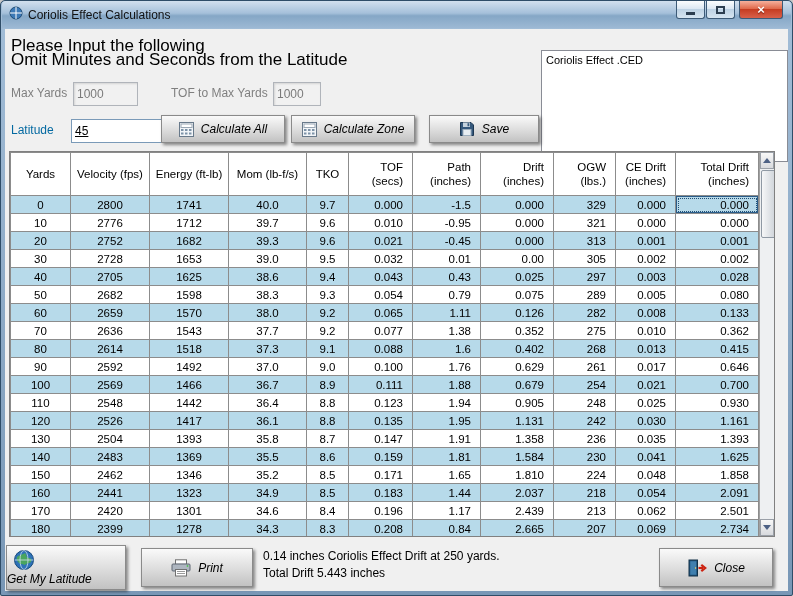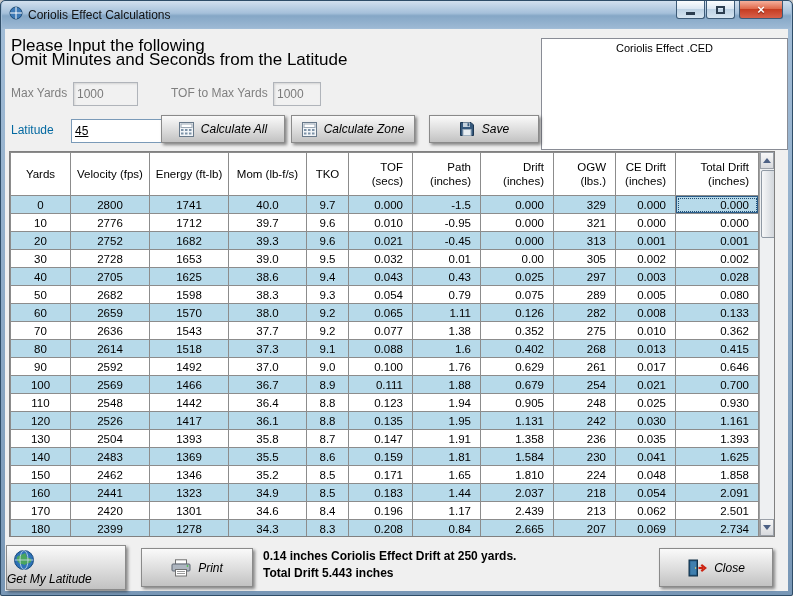--- a/index.html
+++ b/index.html
@@ -18,22 +18,22 @@
   .wbtn.close{width:44px;margin-left:4px;background:linear-gradient(#f6b09c,#e06a4c 45%,#c63d22 50%,#d8604a);
     color:#fff;font-size:13px;font-weight:bold;text-shadow:0 1px 1px #7a1d0c;}
   .glyph-min{width:9px;height:3px;background:#2c3e50;margin-top:7px;}
   .glyph-max{width:9px;height:8px;border:2px solid #2c3e50;box-sizing:border-box;}
   .client{position:absolute;left:4px;right:4px;top:28px;bottom:4px;background:#f0f0f0;}
 
   .instr{position:absolute;left:6px;font-size:17px;color:#000;}
   .instr.l1{top:7px;}
   .instr.l2{top:21px;}
 
-  .file-panel{position:absolute;left:536px;top:9px;width:247px;height:112px;background:#fff;
-    border:1px solid #898c95;font-size:11px;color:#000;padding:3px 4px;box-sizing:border-box;overflow:hidden;text-align:center;}
+  .file-panel{position:absolute;left:536px;top:21px;width:247px;height:112px;background:#fff;
+    border:1px solid #898c95;font-size:11px;color:#000;padding:3px 4px;box-sizing:border-box;overflow:hidden;}
 
   .field-label{position:absolute;font-size:12px;}
   .lbl-gray{color:#7f7f7f;}
   .lbl-black{color:#0369a1;}
   .tb{position:absolute;box-sizing:border-box;font-size:12px;font-family:"Liberation Sans",sans-serif;padding:11px 3px;}
   .tb.disabled{background:#f1f1f1;color:#7a7a7a;border:1px solid #b0b4ba;box-shadow:inset 1px 1px 2px rgba(0,0,0,0.12);}
   .tb.active{background:#fff;color:#000;border:1px solid #7a9ab8;text-decoration:underline;}
 
   .btn3d{position:absolute;box-sizing:border-box;cursor:pointer;
     background:linear-gradient(#fafafa,#dcdcdc 55%,#c2c2c2);
@@ -57,21 +57,21 @@
 
   .scrollbar{width:17px;height:100%;display:flex;flex-direction:column;background:#eef0f2;border-left:1px solid #a0a0a0;box-sizing:border-box;}
   .sb-btn{height:17px;background:linear-gradient(#f8f8f8,#d8dade);border:1px solid #9aa0a8;box-sizing:border-box;
     display:flex;align-items:center;justify-content:center;cursor:pointer;}
   .sb-track{flex:1;position:relative;background:#eef0f2;}
   .sb-thumb{position:absolute;top:1px;left:1px;width:13px;height:66px;cursor:pointer;
     background:linear-gradient(to right,#f6f7f8,#cfd4da);border:1px solid #8f99a4;border-radius:2px;}
   .tri-up{width:0;height:0;border-left:4px solid transparent;border-right:4px solid transparent;border-bottom:5px solid #4d6185;}
   .tri-down{width:0;height:0;border-left:4px solid transparent;border-right:4px solid transparent;border-top:5px solid #4d6185;}
 
-  .status{position:absolute;left:258px;font-size:12px;font-weight:bold;color:#000;}
+  .status{position:absolute;left:258px;font-size:12px;font-weight:normal;color:#000;}
   .status.l1{top:520px;}
   .status.l2{top:537px;}
 
   .btn-latitude{left:1px;top:516px;width:120px;height:45px;}
   .btn-latitude .ic{position:absolute;left:6px;top:3px;}
   .btn-latitude .lab{position:absolute;left:0;right:0;bottom:3px;text-align:left;}
   .btn-print{left:136px;top:519px;width:112px;height:39px;}
   .btn-close{left:654px;top:519px;width:114px;height:39px;}
   .btn-calc-all{left:156px;top:86px;width:124px;height:28px;}
   .btn-calc-zone{left:286px;top:86px;width:124px;height:28px;}

